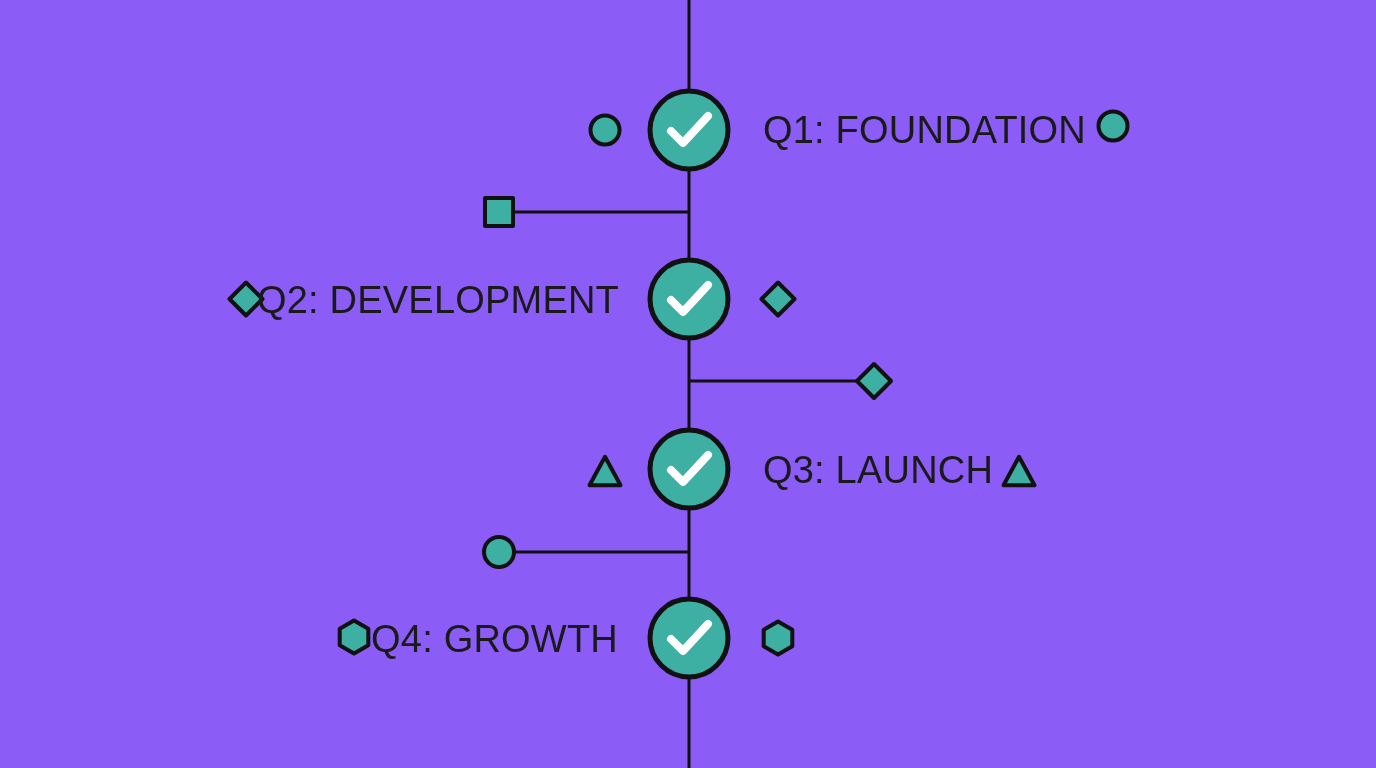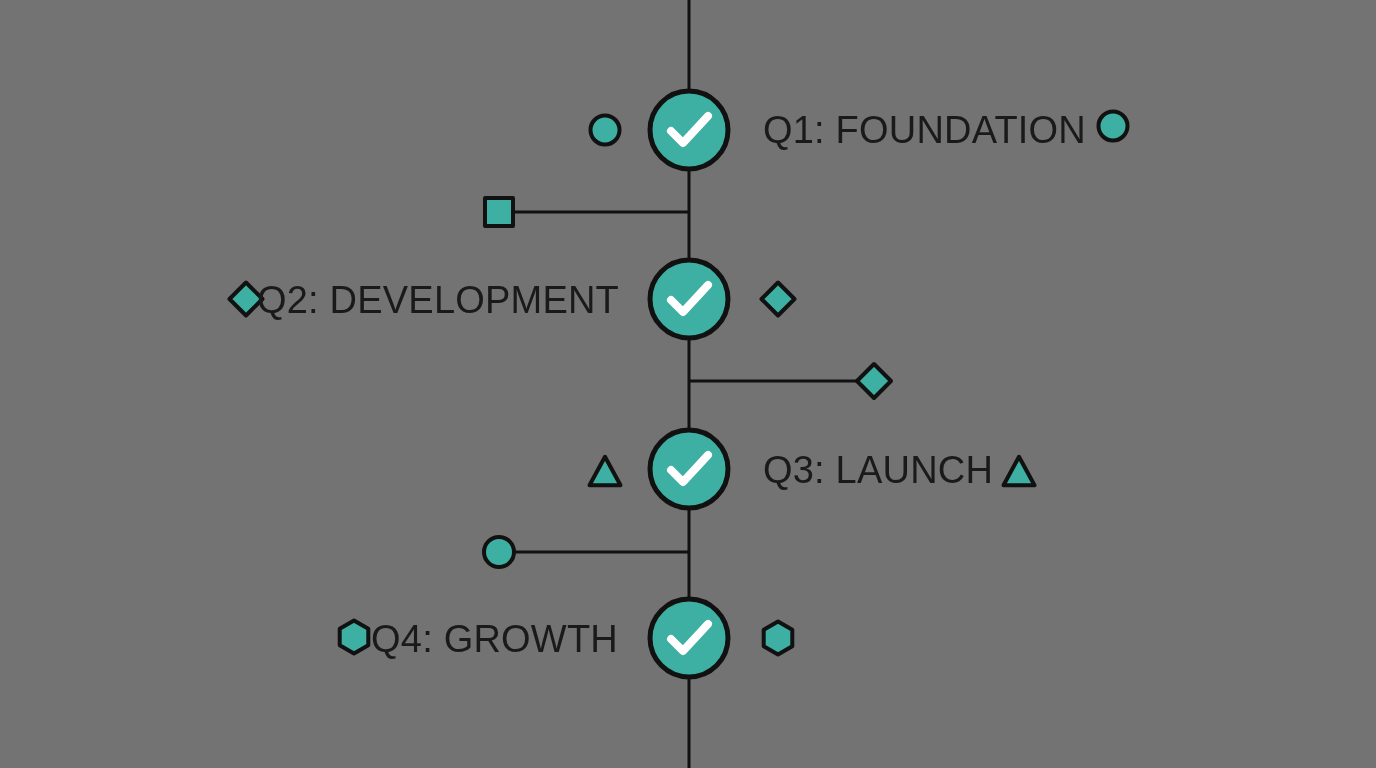--- a/index.html
+++ b/index.html
@@ -8,21 +8,21 @@
     padding: 0;
     background: #ffffff;
   }
   body {
     font-family: "Liberation Sans", sans-serif;
   }
   #timeline-root {
     position: relative;
     width: 1376px;
     height: 768px;
-    background: #737373;
+    background: #8b5cf6;
     overflow: hidden;
     text-decoration: underline;
   }
   #timeline-svg {
     position: absolute;
     top: 0;
     left: 0;
     width: 1376px;
     height: 768px;
     display: block;

